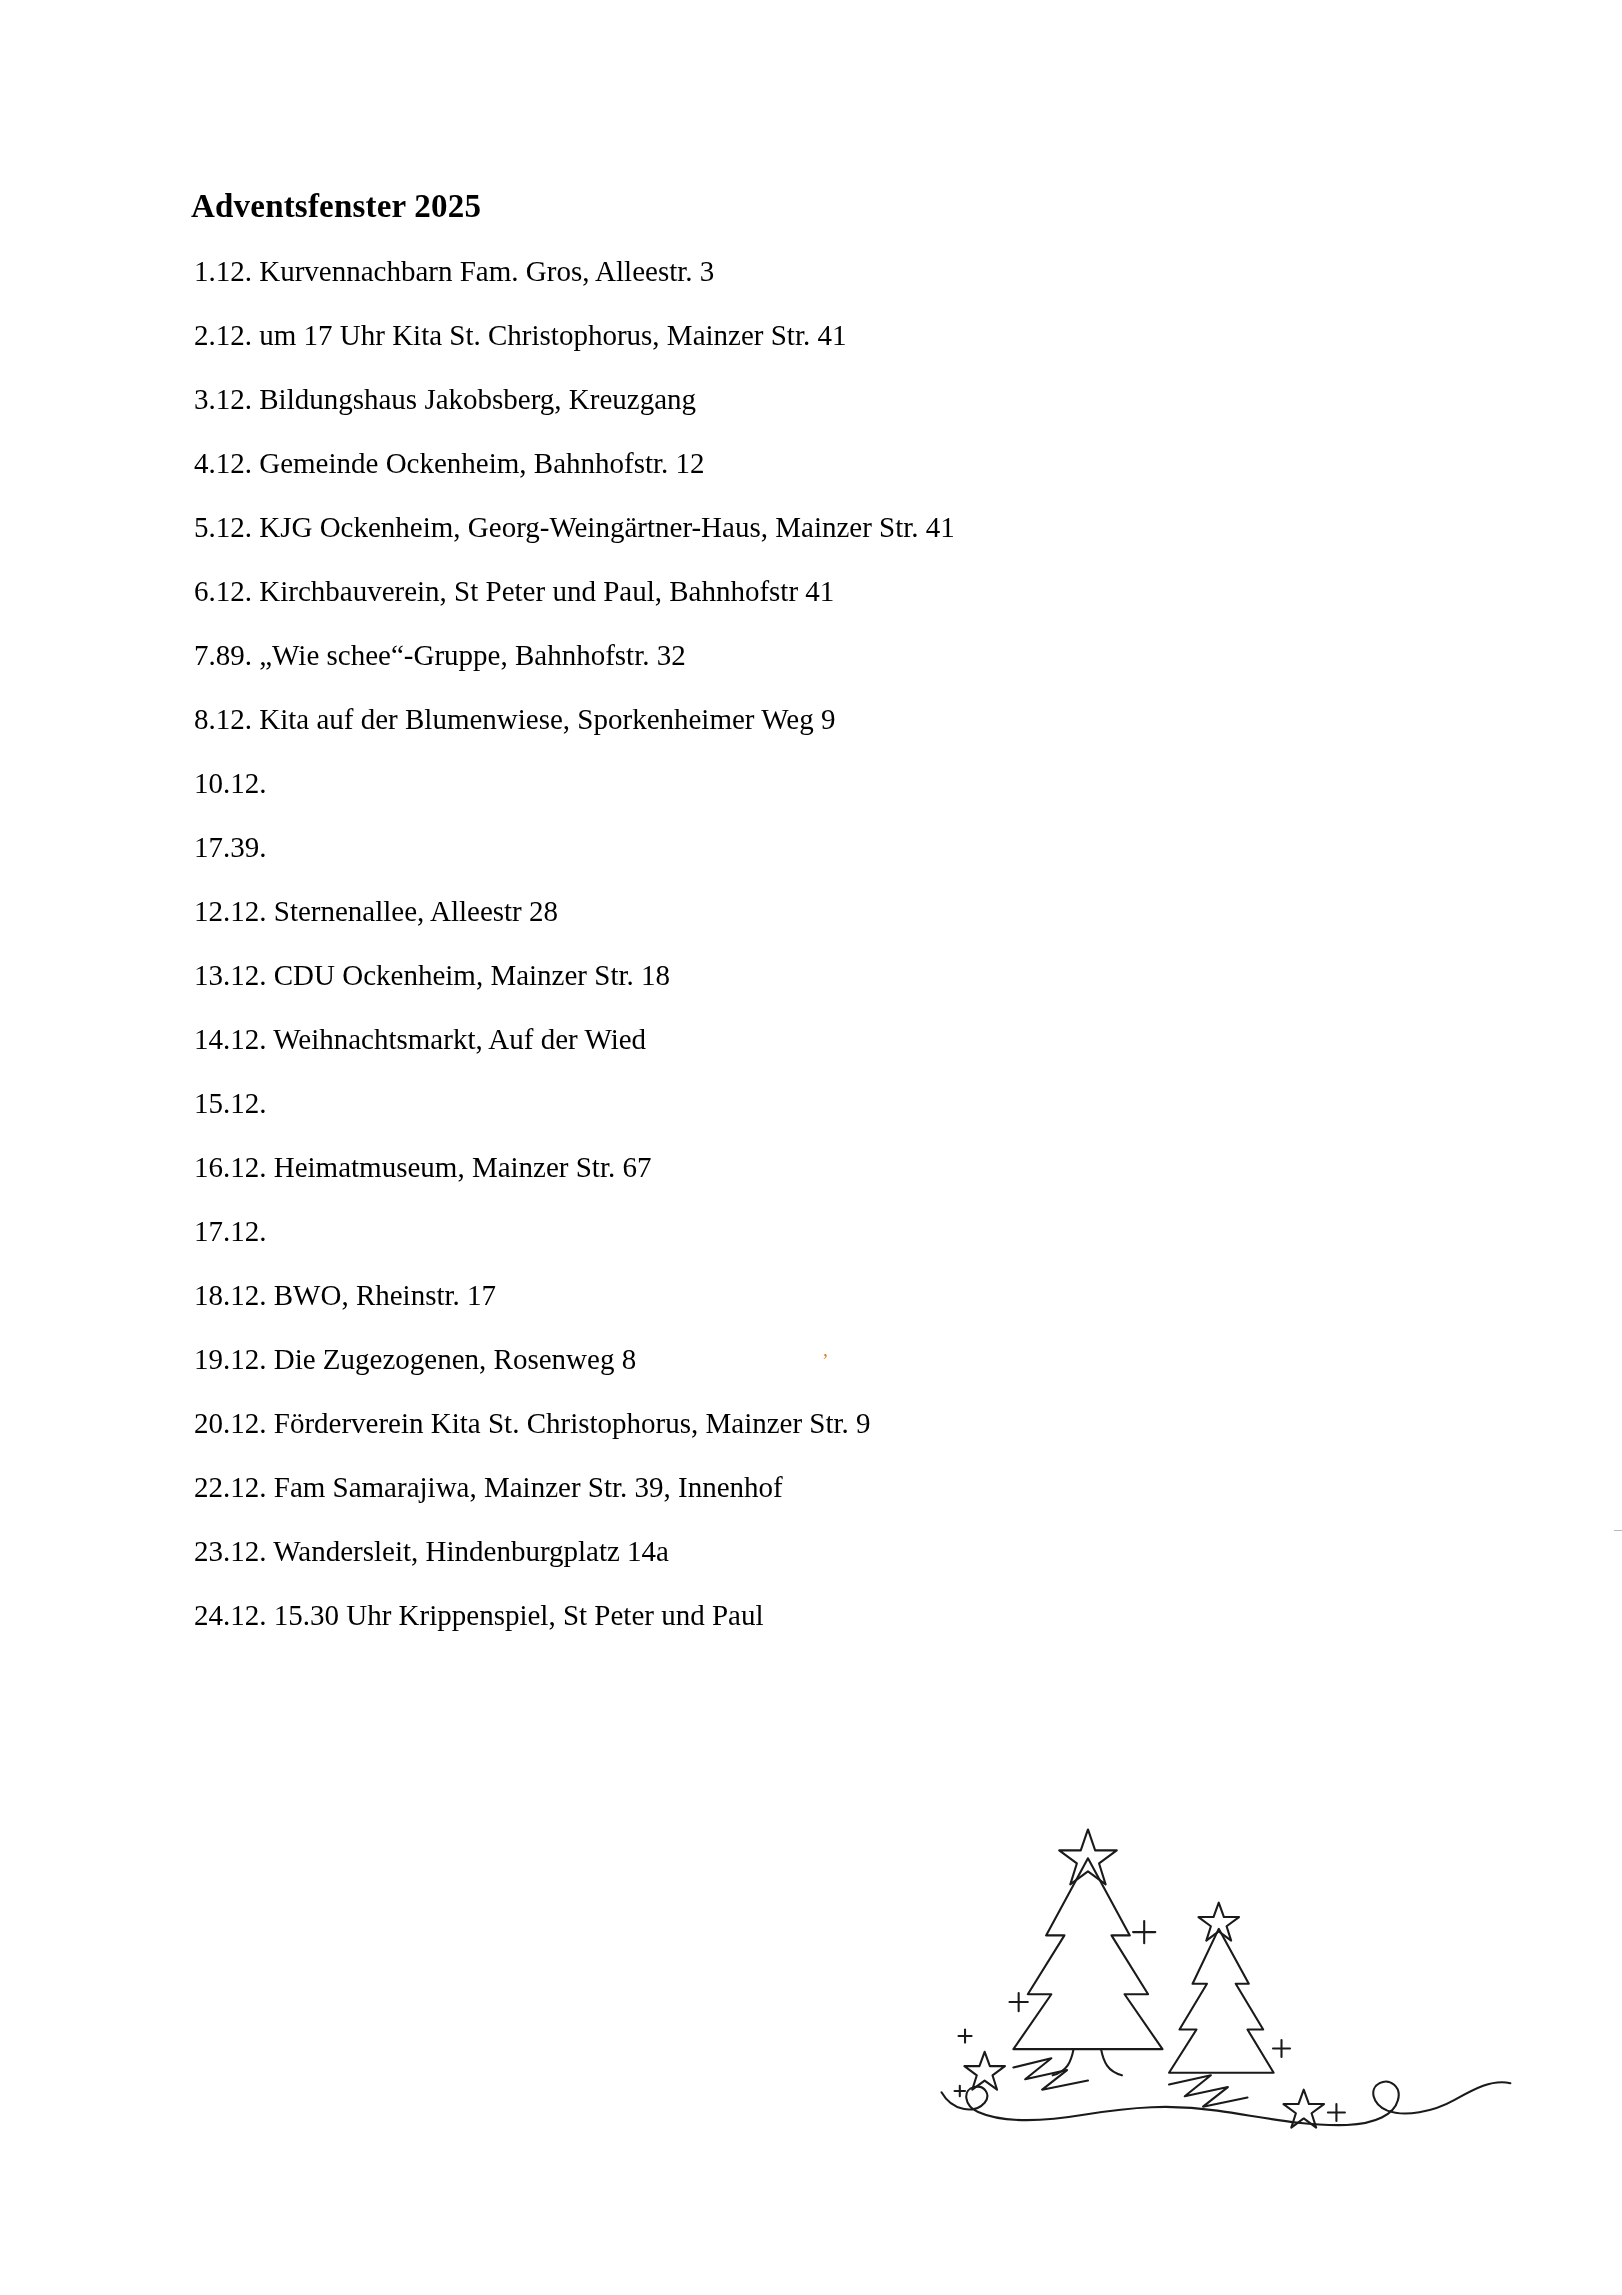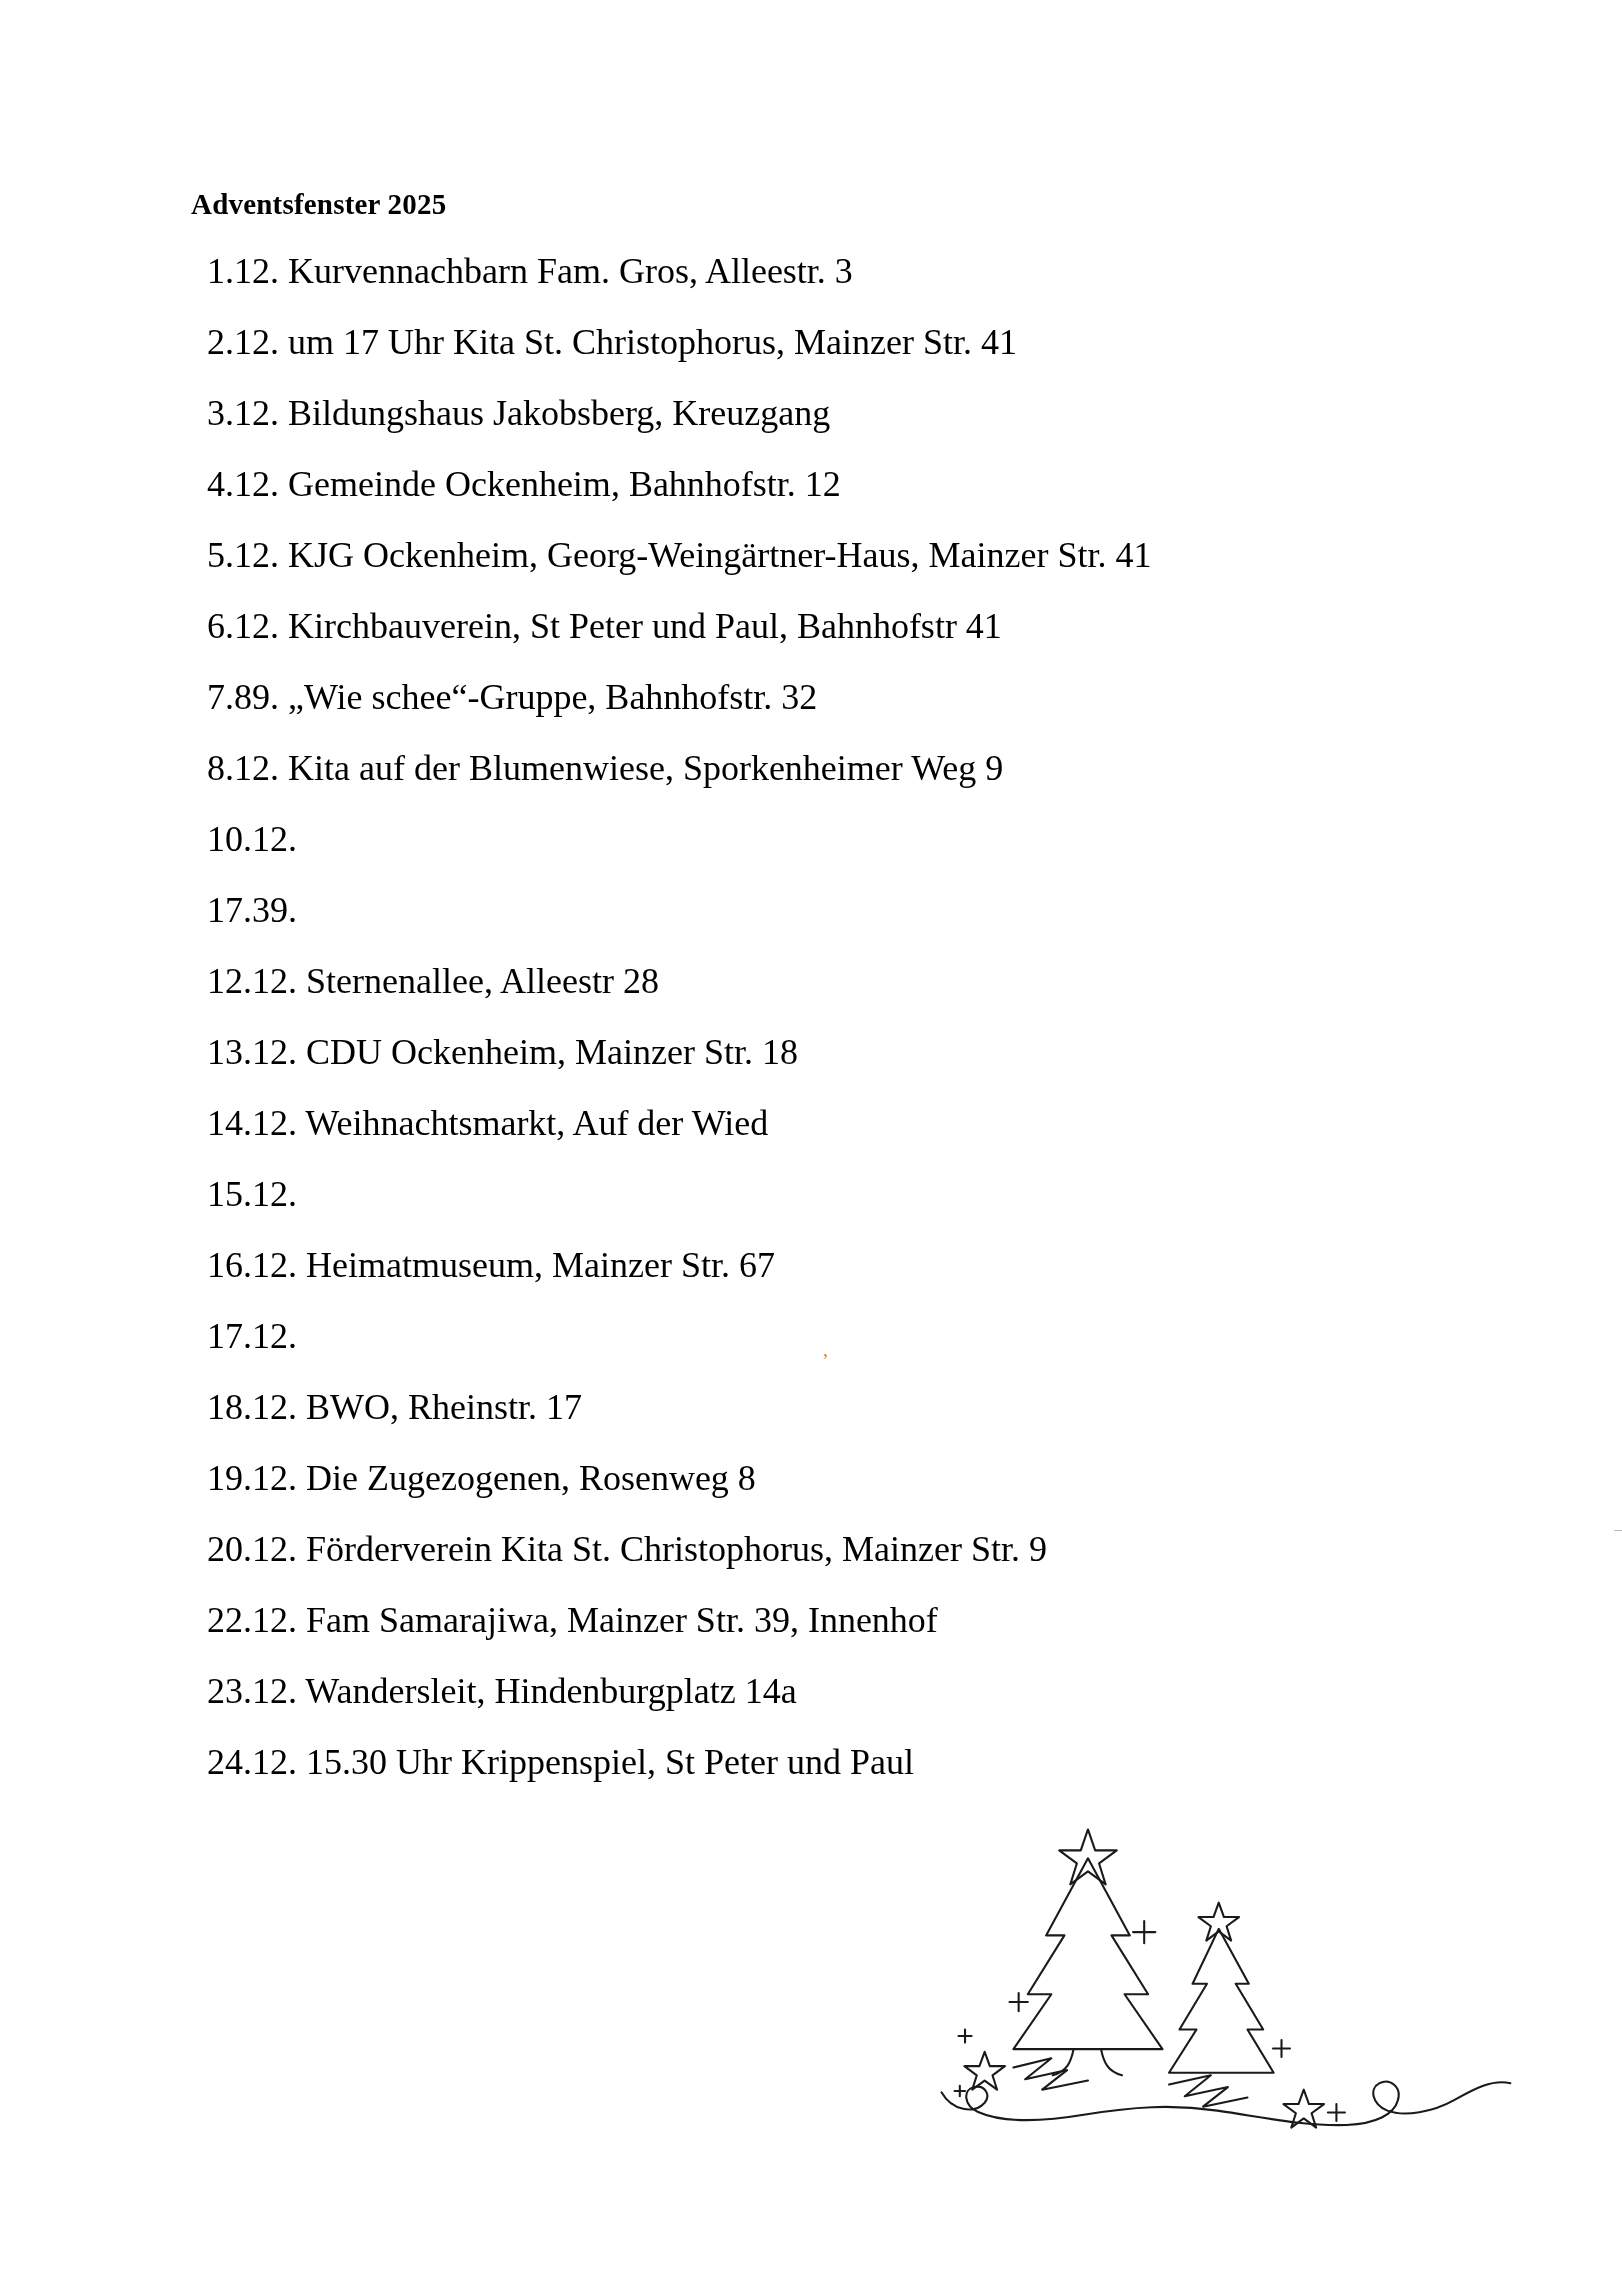--- a/index.html
+++ b/index.html
@@ -22,31 +22,31 @@
   }
   .content {
     position: absolute;
     left: 191px;
     top: 190px;
     width: 1243px;
   }
   .doc-title {
     font-family: "Liberation Serif", serif;
     font-weight: bold;
-    font-size: 29px;
+    font-size: 33px;
     line-height: 1;
     letter-spacing: 0.2px;
     margin: 0 0 34px 0;
   }
   .entry {
     font-family: "Liberation Serif", serif;
     font-weight: normal;
-    font-size: 36px;
+    font-size: 29px;
     line-height: 1;
-    margin: 0 0 35px 16px;
+    margin: 0 0 35px 3px;
     white-space: pre-wrap;
   }
   .stray-mark {
     position: absolute;
     left: 823px;
     top: 1340px;
     font-size: 19.6px;
     color: #e07b20;
     font-family: "Liberation Serif", serif;
     line-height: 1;

